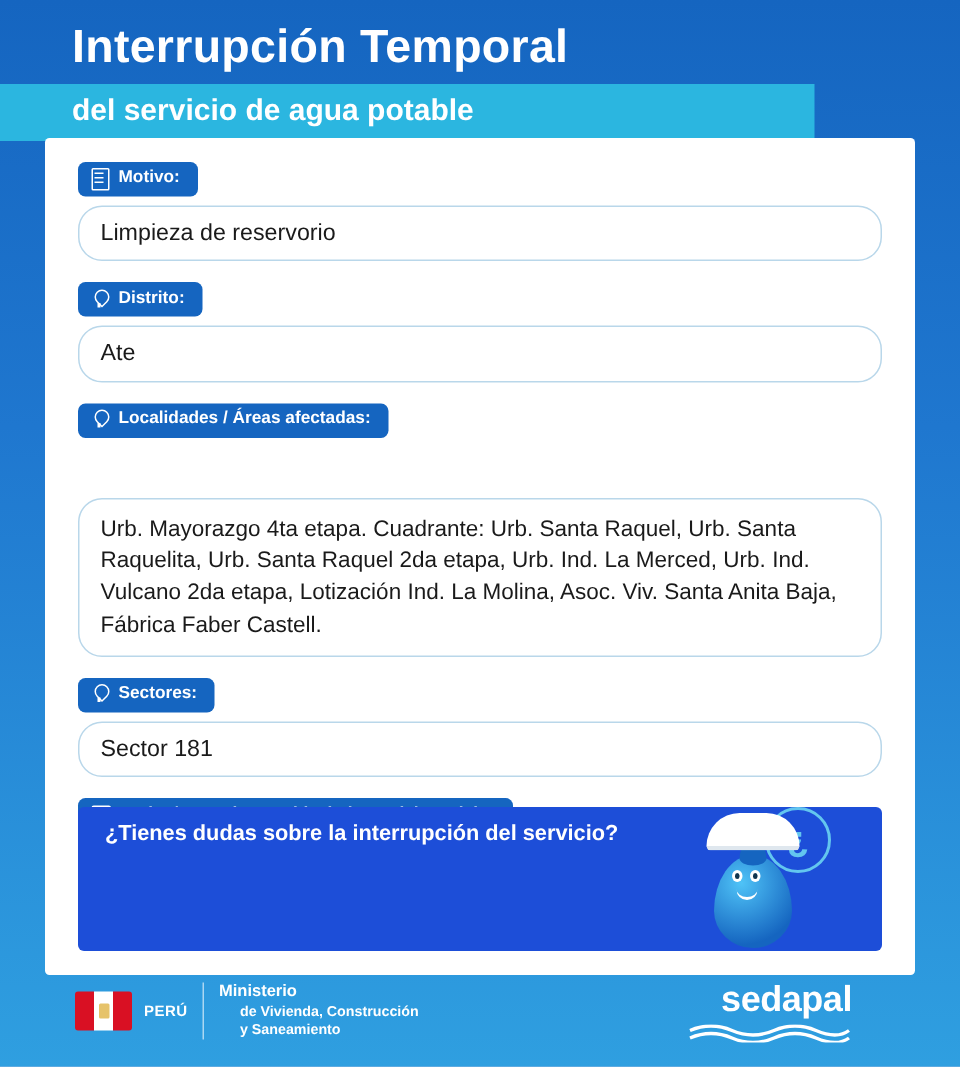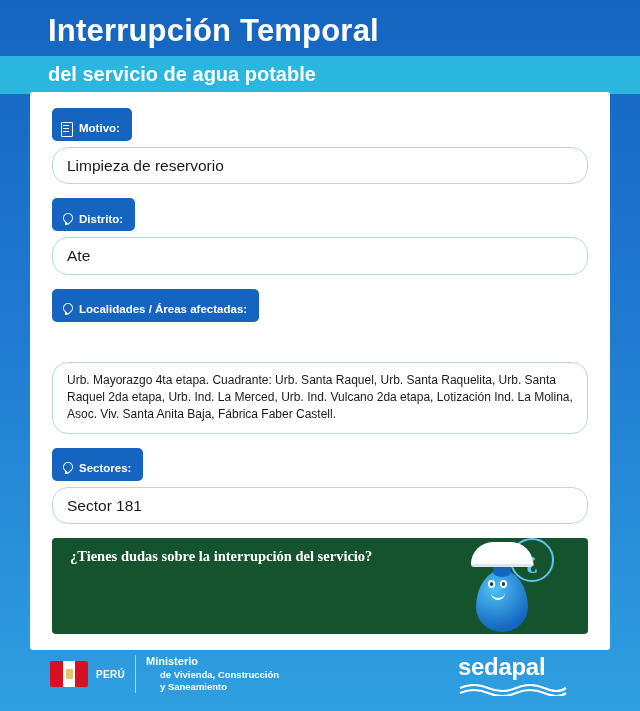--- a/index.html
+++ b/index.html
@@ -29,21 +29,21 @@
     font-size: 31px;
     font-weight: bold;
     letter-spacing: 0.2px;
     line-height: 1.1;
     padding-bottom: 8px;
   }
   .subtitle-bar {
     background: #2bb6e0;
     margin-left: -48px;
     padding: 7px 0 8px 48px;
-    width: 640px;
+    width: 543px;
     box-sizing: border-box;
   }
   .title-sub {
     color: #ffffff;
     font-size: 20px;
     font-weight: bold;
   }
   
   .card {
     position: absolute;
@@ -60,21 +60,21 @@
   }
   .field:first-child { margin-top: 16px; }
   .label {
     display: inline-flex;
     align-items: center;
     background: #1565c0;
     color: #ffffff;
     font-size: 11.5px;
     font-weight: bold;
     border-radius: 5px;
-    padding: 14px 12px 5px 8px;
+    padding: 4px 12px 5px 8px;
     line-height: 1;
   }
   .label .ico {
     display: inline-block;
     width: 13px;
     height: 14px;
     margin-right: 6px;
     position: relative;
     flex: none;
   }
@@ -133,45 +133,44 @@
     margin-top: 6px;
     border: 1px solid #b9d7ea;
     border-radius: 16px;
     padding: 7px 14px;
     color: #1a1a1a;
     font-size: 15.5px;
     line-height: 1.38;
     background: #fff;
   }
   .value-box.multiline {
-    font-size: 12px;
+    font-size: 15px;
     line-height: 1.42;
     padding: 9px 14px 10px 14px;
     margin-top: 40px;
   }
   .value-row {
     display: flex;
     align-items: center;
   }
   .value-row .v1 { min-width: 208px; }
   .value-row .sep {
     color: #7c7c7c;
     padding: 0 18px 0 0;
   }
   
   .question-bar {
     position: absolute;
     left: 22px;
     right: 22px;
     bottom: 16px;
     height: 96px;
-    background: #14532d;
+    background: #1d4ed8;
     border-radius: 4px;
     overflow: visible;
-    font-family: Liberation Serif, serif;
   }
   .question-text {
     color: #ffffff;
     font-size: 14.5px;
     font-weight: bold;
     padding: 10px 0 0 18px;
   }
   .question-white {
     position: absolute;
     left: 0;
@@ -331,21 +330,21 @@
   }
   .min-l2 {
     color: #ffffff;
     font-size: 9.5px;
     font-weight: bold;
     line-height: 1.25;
     margin-left: 14px;
   }
   .sedapal {
     padding-right: 42px;
-    text-align: left;
+    text-align: right;
   }
   .sedapal-word {
     color: #ffffff;
     font-size: 24px;
     font-weight: bold;
     letter-spacing: -0.3px;
     line-height: 1;
   }
   .waves {
     margin-top: 3px;

